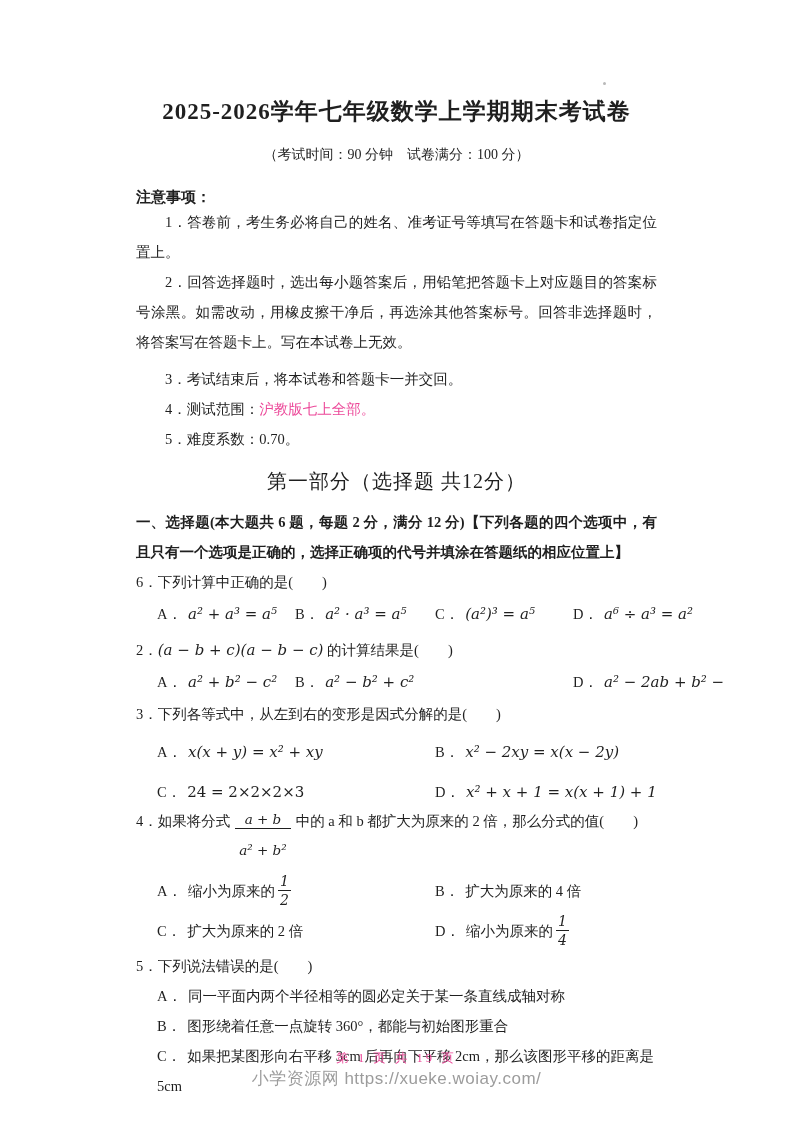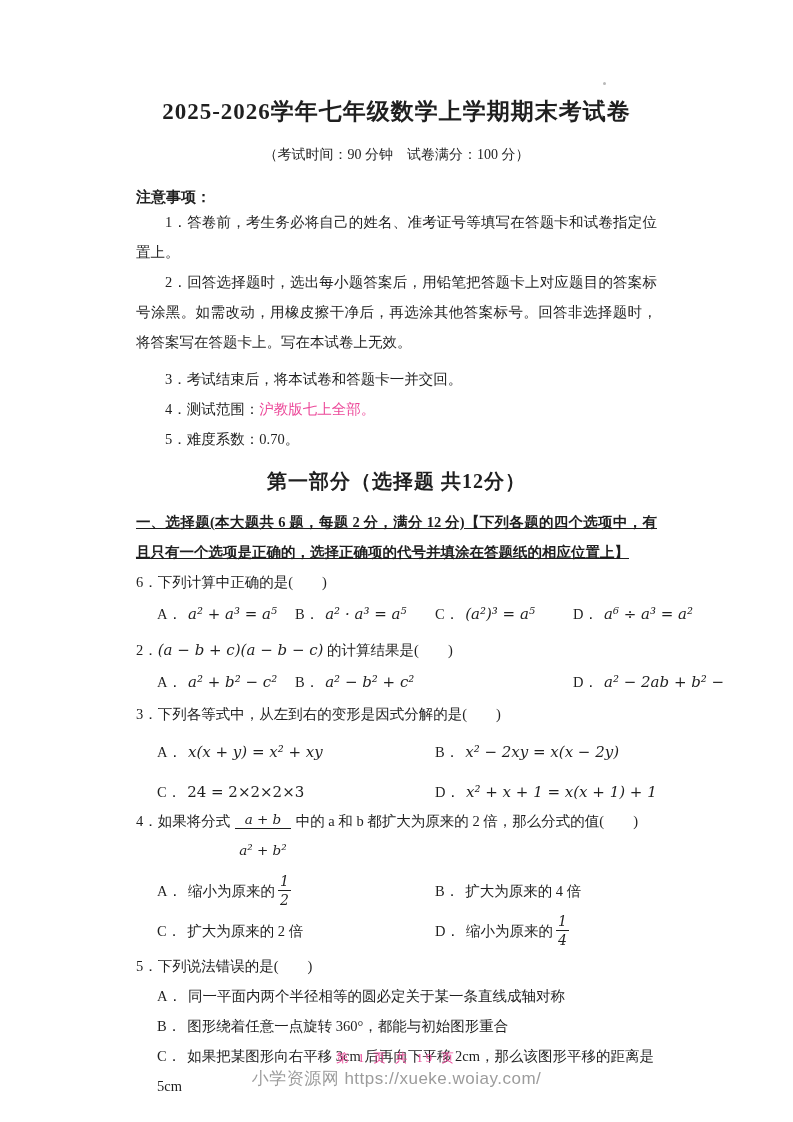--- a/index.html
+++ b/index.html
@@ -44,30 +44,29 @@
     text-indent: 2em;
     text-align: justify;
   }
   p.notice.gap { margin-top: 7px; }
   .red { color: #ec4899; }
 
   .section-heading {
     margin: 13px 0 0 0;
     text-align: center;
     font-size: 20px;
-    font-weight: 700;
+    font-weight: 400;
     line-height: 28px;
     letter-spacing: 1px;
   }
   p.intro {
     margin: 12px 0 0 0;
     font-weight: 700;
     line-height: 30px;
     text-align: justify;
-    text-decoration: underline;
   }
 
   .stem { margin: 0; line-height: 30px; }
   .stem.mt4 { margin-top: 4px; }
   .math {
     font-family: "DejaVu Serif", serif;
     font-style: italic;
     font-size: 15px;
   }
   .math.upright { font-style: normal; }

